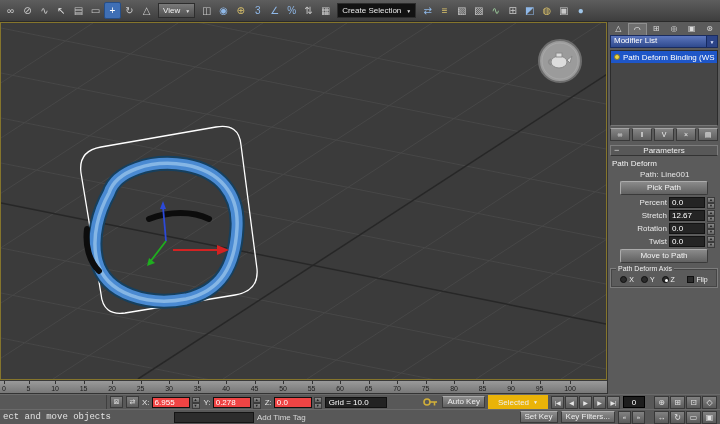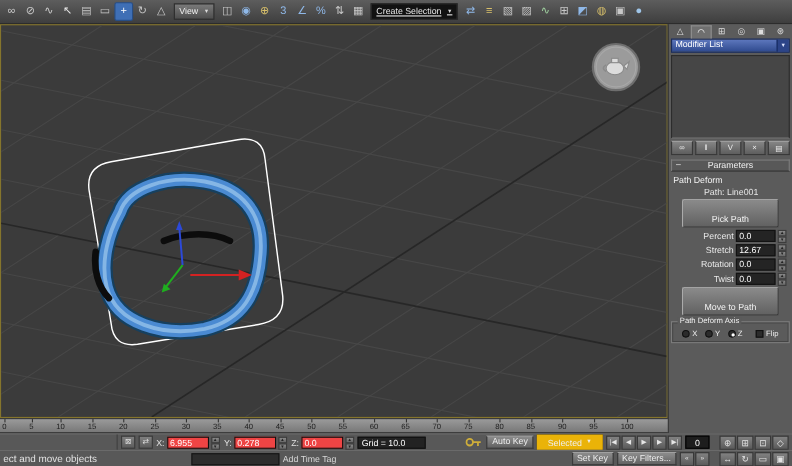--- a/index.html
+++ b/index.html
@@ -10,21 +10,21 @@
   .toolbar{position:absolute;top:0;left:0;right:0;height:22px;
     background:linear-gradient(#5d5d5d,#3e3e3e);border-bottom:1px solid #2a2a2a;
     display:flex;align-items:center;padding:0 2px;}
   .tbgroup{display:inline-flex;align-items:center;}
   .tbicon{width:17px;height:17px;display:inline-flex;align-items:center;justify-content:center;
     font-size:10px;color:#c8c8c8;cursor:default;}
   .tbicon.active{background:#3f6fb5;border:1px solid #274e86;border-radius:2px;color:#fff;}
   .tb-dd{height:15px;display:inline-flex;align-items:center;gap:5px;margin:0 3px;padding:0 4px;
     background:linear-gradient(#7a7a7a,#4e4e4e);border:1px solid #2d2d2d;color:#f0f0f0;font-size:8px;}
   .tb-dd .dd-arr{font-size:5px;color:#ddd;}
-  .tb-dd.dark{background:#121212;min-width:72px;justify-content:space-between;color:#e8e8e8;text-decoration:underline;}
+  .tb-dd.dark{background:#121212;min-width:72px;justify-content:space-between;color:#e8e8e8;}
 
   
   .viewport{position:absolute;top:22px;left:0;width:607px;height:358px;background:#3b3b3b;
     border:1px solid #85752c;}
   .vp-overlay{position:absolute;left:533px;top:12px;width:52px;height:52px;}
 
   
   .cmdpanel{position:absolute;top:22px;left:607px;width:113px;height:372px;background:#5b5b5b;
     border-left:1px solid #333;}
   .cp-tabs{display:flex;height:13px;align-items:flex-end;padding:0 2px;gap:1px;}
@@ -50,21 +50,21 @@
   .rollout{margin-top:4px;}
   .rollout-title{position:relative;margin:0 2px;height:11px;background:#585858;
     border:1px solid #7d7d7d;border-bottom-color:#333;color:#efefef;font-size:8px;
     display:flex;align-items:center;justify-content:center;}
   .ro-min{position:absolute;left:3px;top:-1px;font-size:9px;color:#ddd;}
   .pd-title{margin:3px 4px 0;font-size:8px;color:#f2f2f2;}
   .pd-path{margin:2px 4px;font-size:8px;color:#e6e6e6;padding-left:28px;}
   .cp-btn{display:block;margin:2px auto;width:88px;height:14px;
     background:linear-gradient(#8a8a8a,#616161);border:1px solid #3a3a3a;
     border-top-color:#ababab;border-left-color:#ababab;border-radius:2px;
-    color:#f2f2f2;font-size:8px;padding:12px;line-height:12px;}
+    color:#f2f2f2;font-size:8px;padding:0;line-height:12px;}
   .prow{display:flex;align-items:center;gap:2px;margin:2px 5px;}
   .plabel{flex:1;text-align:right;font-size:8px;color:#e9e9e9;}
   .pfield{width:36px;height:11px;background:#242424;border:1px solid #121212;color:#fff;
     font-size:8px;line-height:10px;padding:0 2px;}
   .pspin{width:8px;height:11px;display:flex;flex-direction:column;}
   .pspin span{flex:1;background:linear-gradient(#8a8a8a,#666);border:1px solid #3c3c3c;
     font-size:4px;line-height:4px;color:#222;text-align:center;}
   .axis-group{position:relative;margin:6px 3px 0;border:1px solid #454545;outline:1px solid #7c7c7c;
     padding:6px 2px 3px;}
   .axis-title{position:absolute;top:-5px;left:4px;background:#5b5b5b;font-size:7px;color:#efefef;padding:0 2px;}
@@ -106,21 +106,21 @@
     padding:0 3px;gap:4px;flex:none;}
   .sel-dd .dd-arr{font-size:5px;}
   .pb{display:inline-flex;gap:1px;flex:none;}
   .pbbtn{min-width:13px;height:13px;background:linear-gradient(#828282,#5a5a5a);border:1px solid #383838;
     color:#e6e6e6;font-size:6px;display:inline-flex;align-items:center;justify-content:center;padding:0 1px;}
   .framebox{width:22px;height:12px;background:#1d1d1d;border:1px solid #000;color:#fff;font-size:8px;
     line-height:11px;text-align:center;flex:none;}
   .nav{display:inline-flex;gap:1px;margin-left:6px;flex:none;}
   .navbtn{width:15px;height:13px;background:linear-gradient(#828282,#5a5a5a);border:1px solid #383838;
     color:#e2e2e2;font-size:8px;display:inline-flex;align-items:center;justify-content:center;}
-  .prompt{width:168px;font-size:9px;color:#e3e3e3;flex:none;white-space:nowrap;overflow:hidden;}
+  .prompt{width:168px;font-size:9px;color:#e3e3e3;flex:none;white-space:nowrap;overflow:hidden;font-family:Liberation Mono, monospace;}
   .tt-box{width:80px;height:11px;background:#2c2c2c;border:1px solid #141414;flex:none;}
   .tt-label{font-size:8px;color:#d8d8d8;flex:none;}
 </style>
 </head>
 <body>
 
 <div class="app">
 
   <div class="toolbar">
     <span class="tbgroup" id="tb-group1">
@@ -242,20 +242,24 @@
         <span class="cptab">⊞</span>
         <span class="cptab">◎</span>
         <span class="cptab">▣</span>
         <span class="cptab">⊛</span>
       </div>
     <div class="cp-modlist">
       <span>Modifier List</span>
       <span class="mod-arr">▼</span>
     </div>
     <div class="cp-stack" id="cp-stack">
+        <div class="stack-row selected">
+          <span class="bulb"></span>
+          <span>Path Deform Binding (WS</span>
+        </div>
       </div>
     <div class="cp-stackbtns" id="cp-stackbtns">
         <span class="stkbtn">∞</span>
         <span class="stkbtn">‖</span>
         <span class="stkbtn">V</span>
         <span class="stkbtn">×</span>
         <span class="stkbtn">▤</span>
       </div>
     <div class="rollout">
       <div class="rollout-title">

